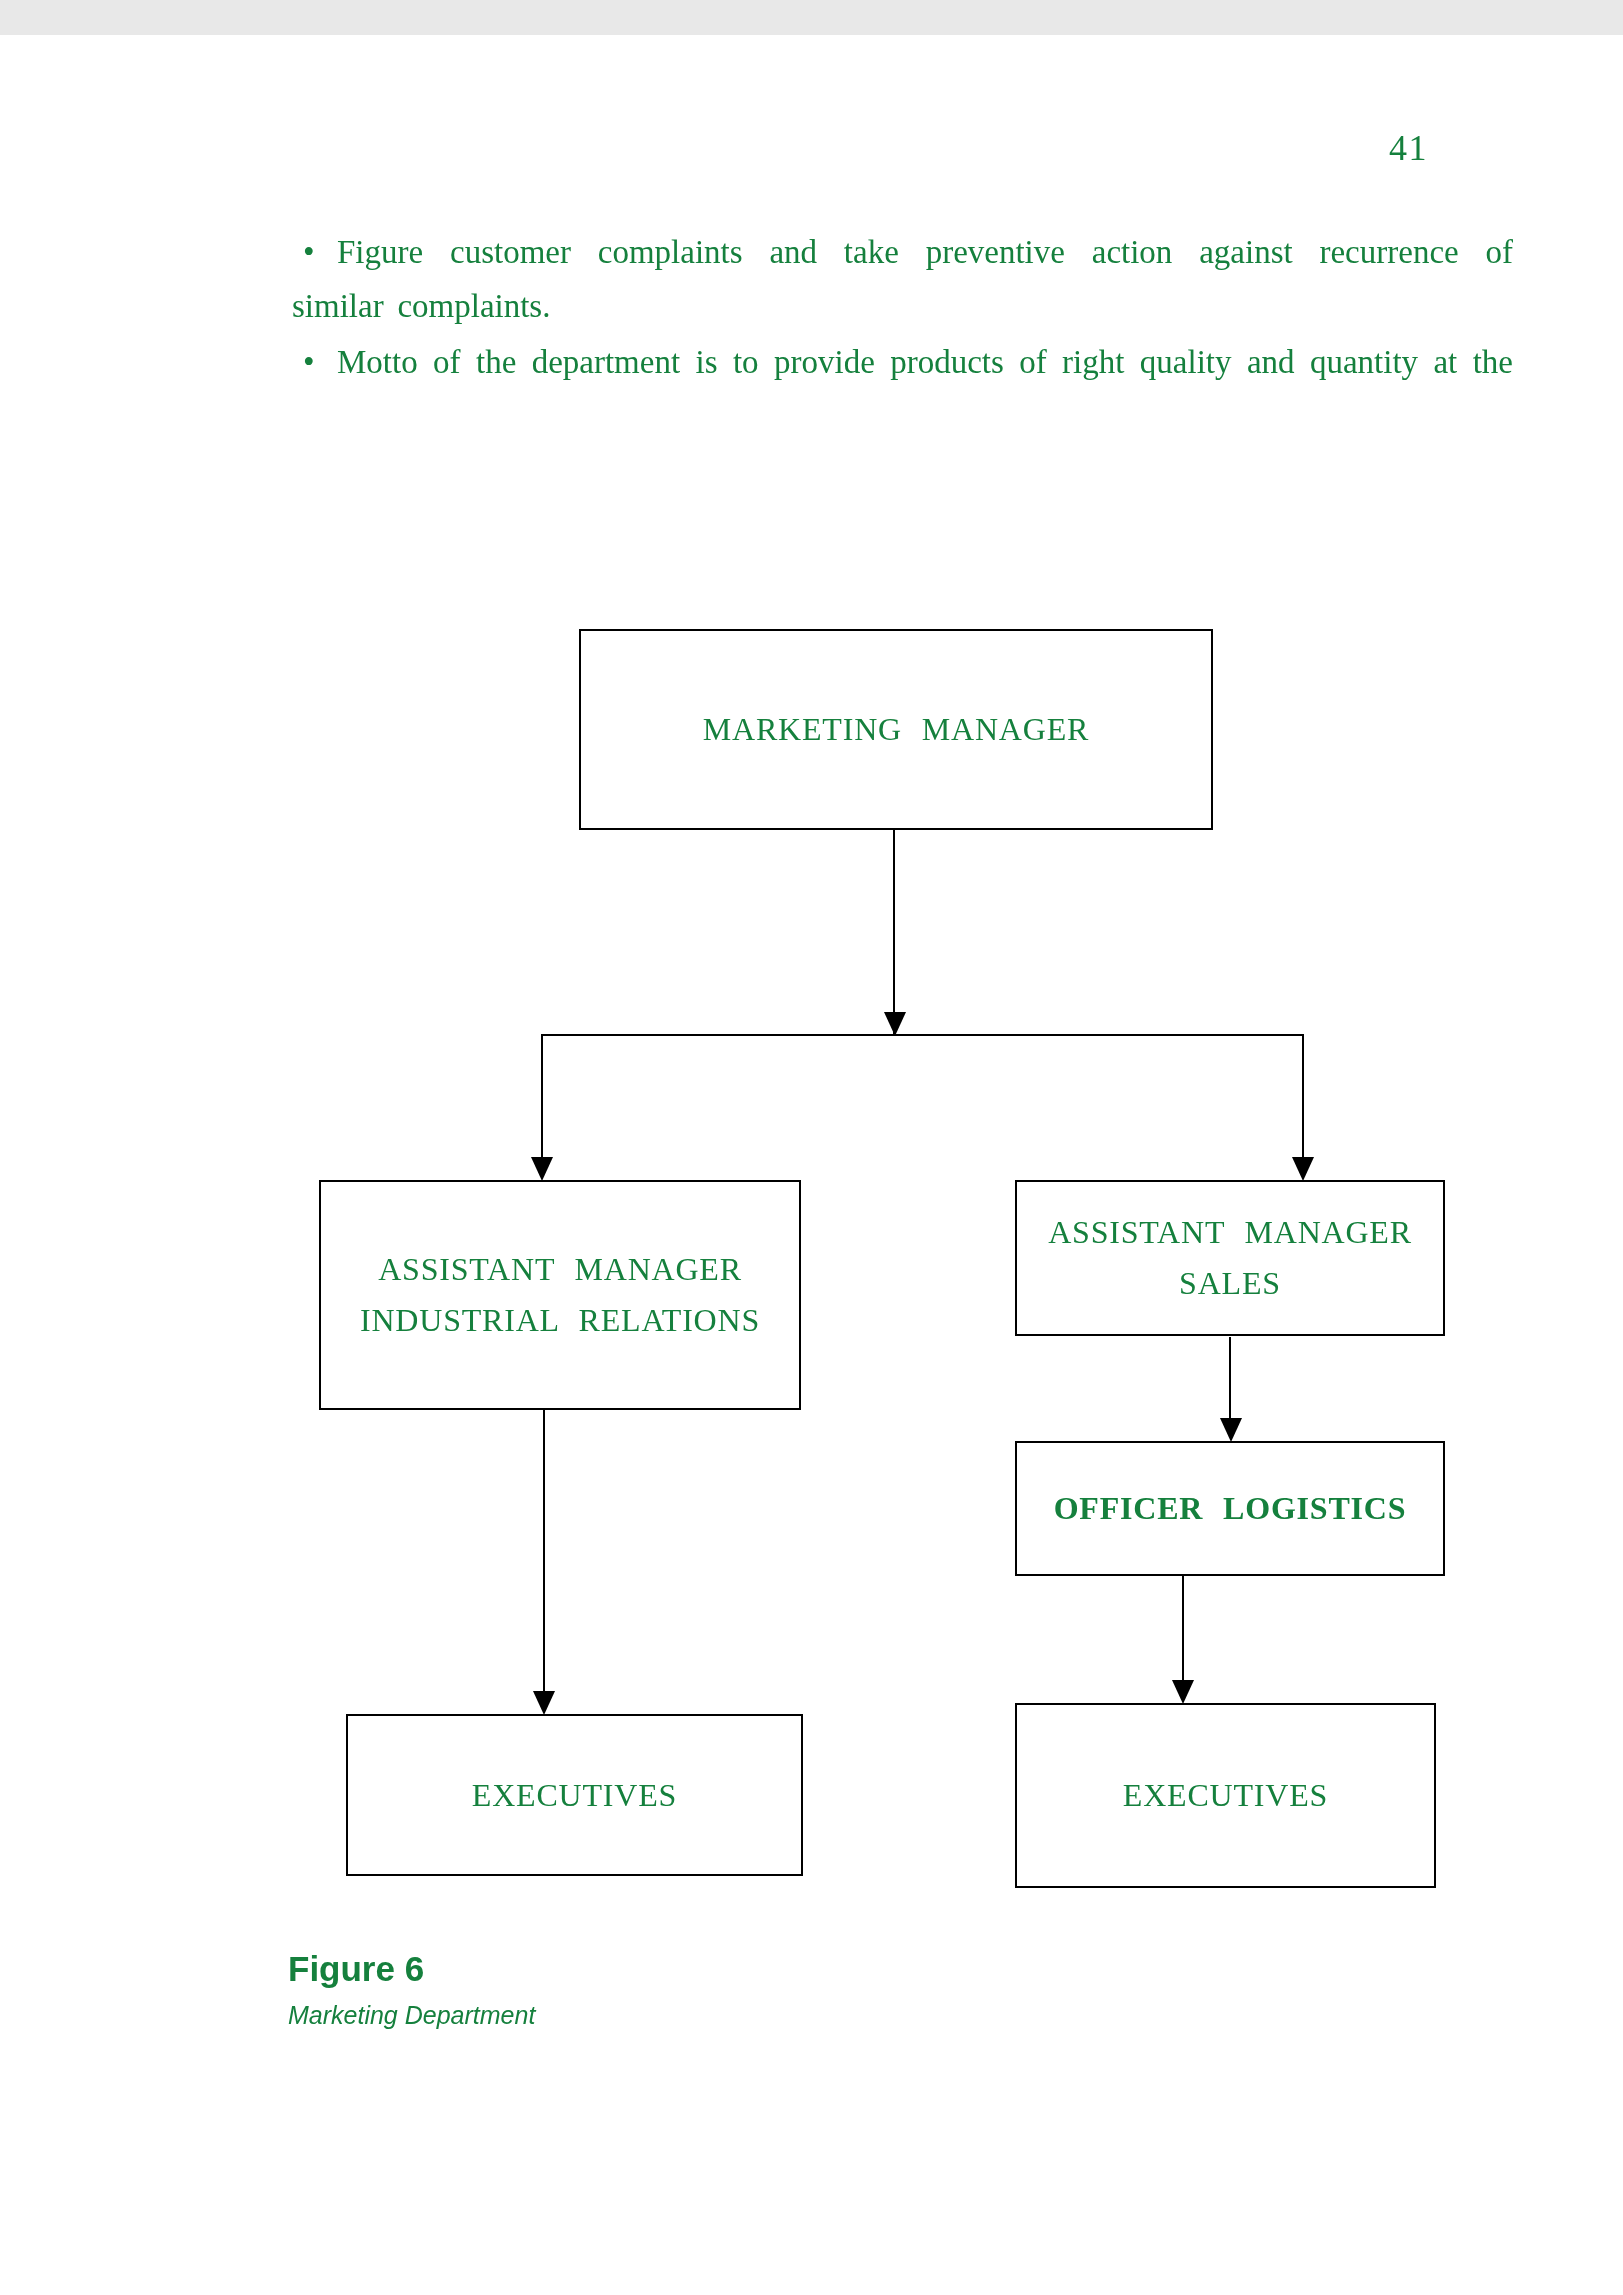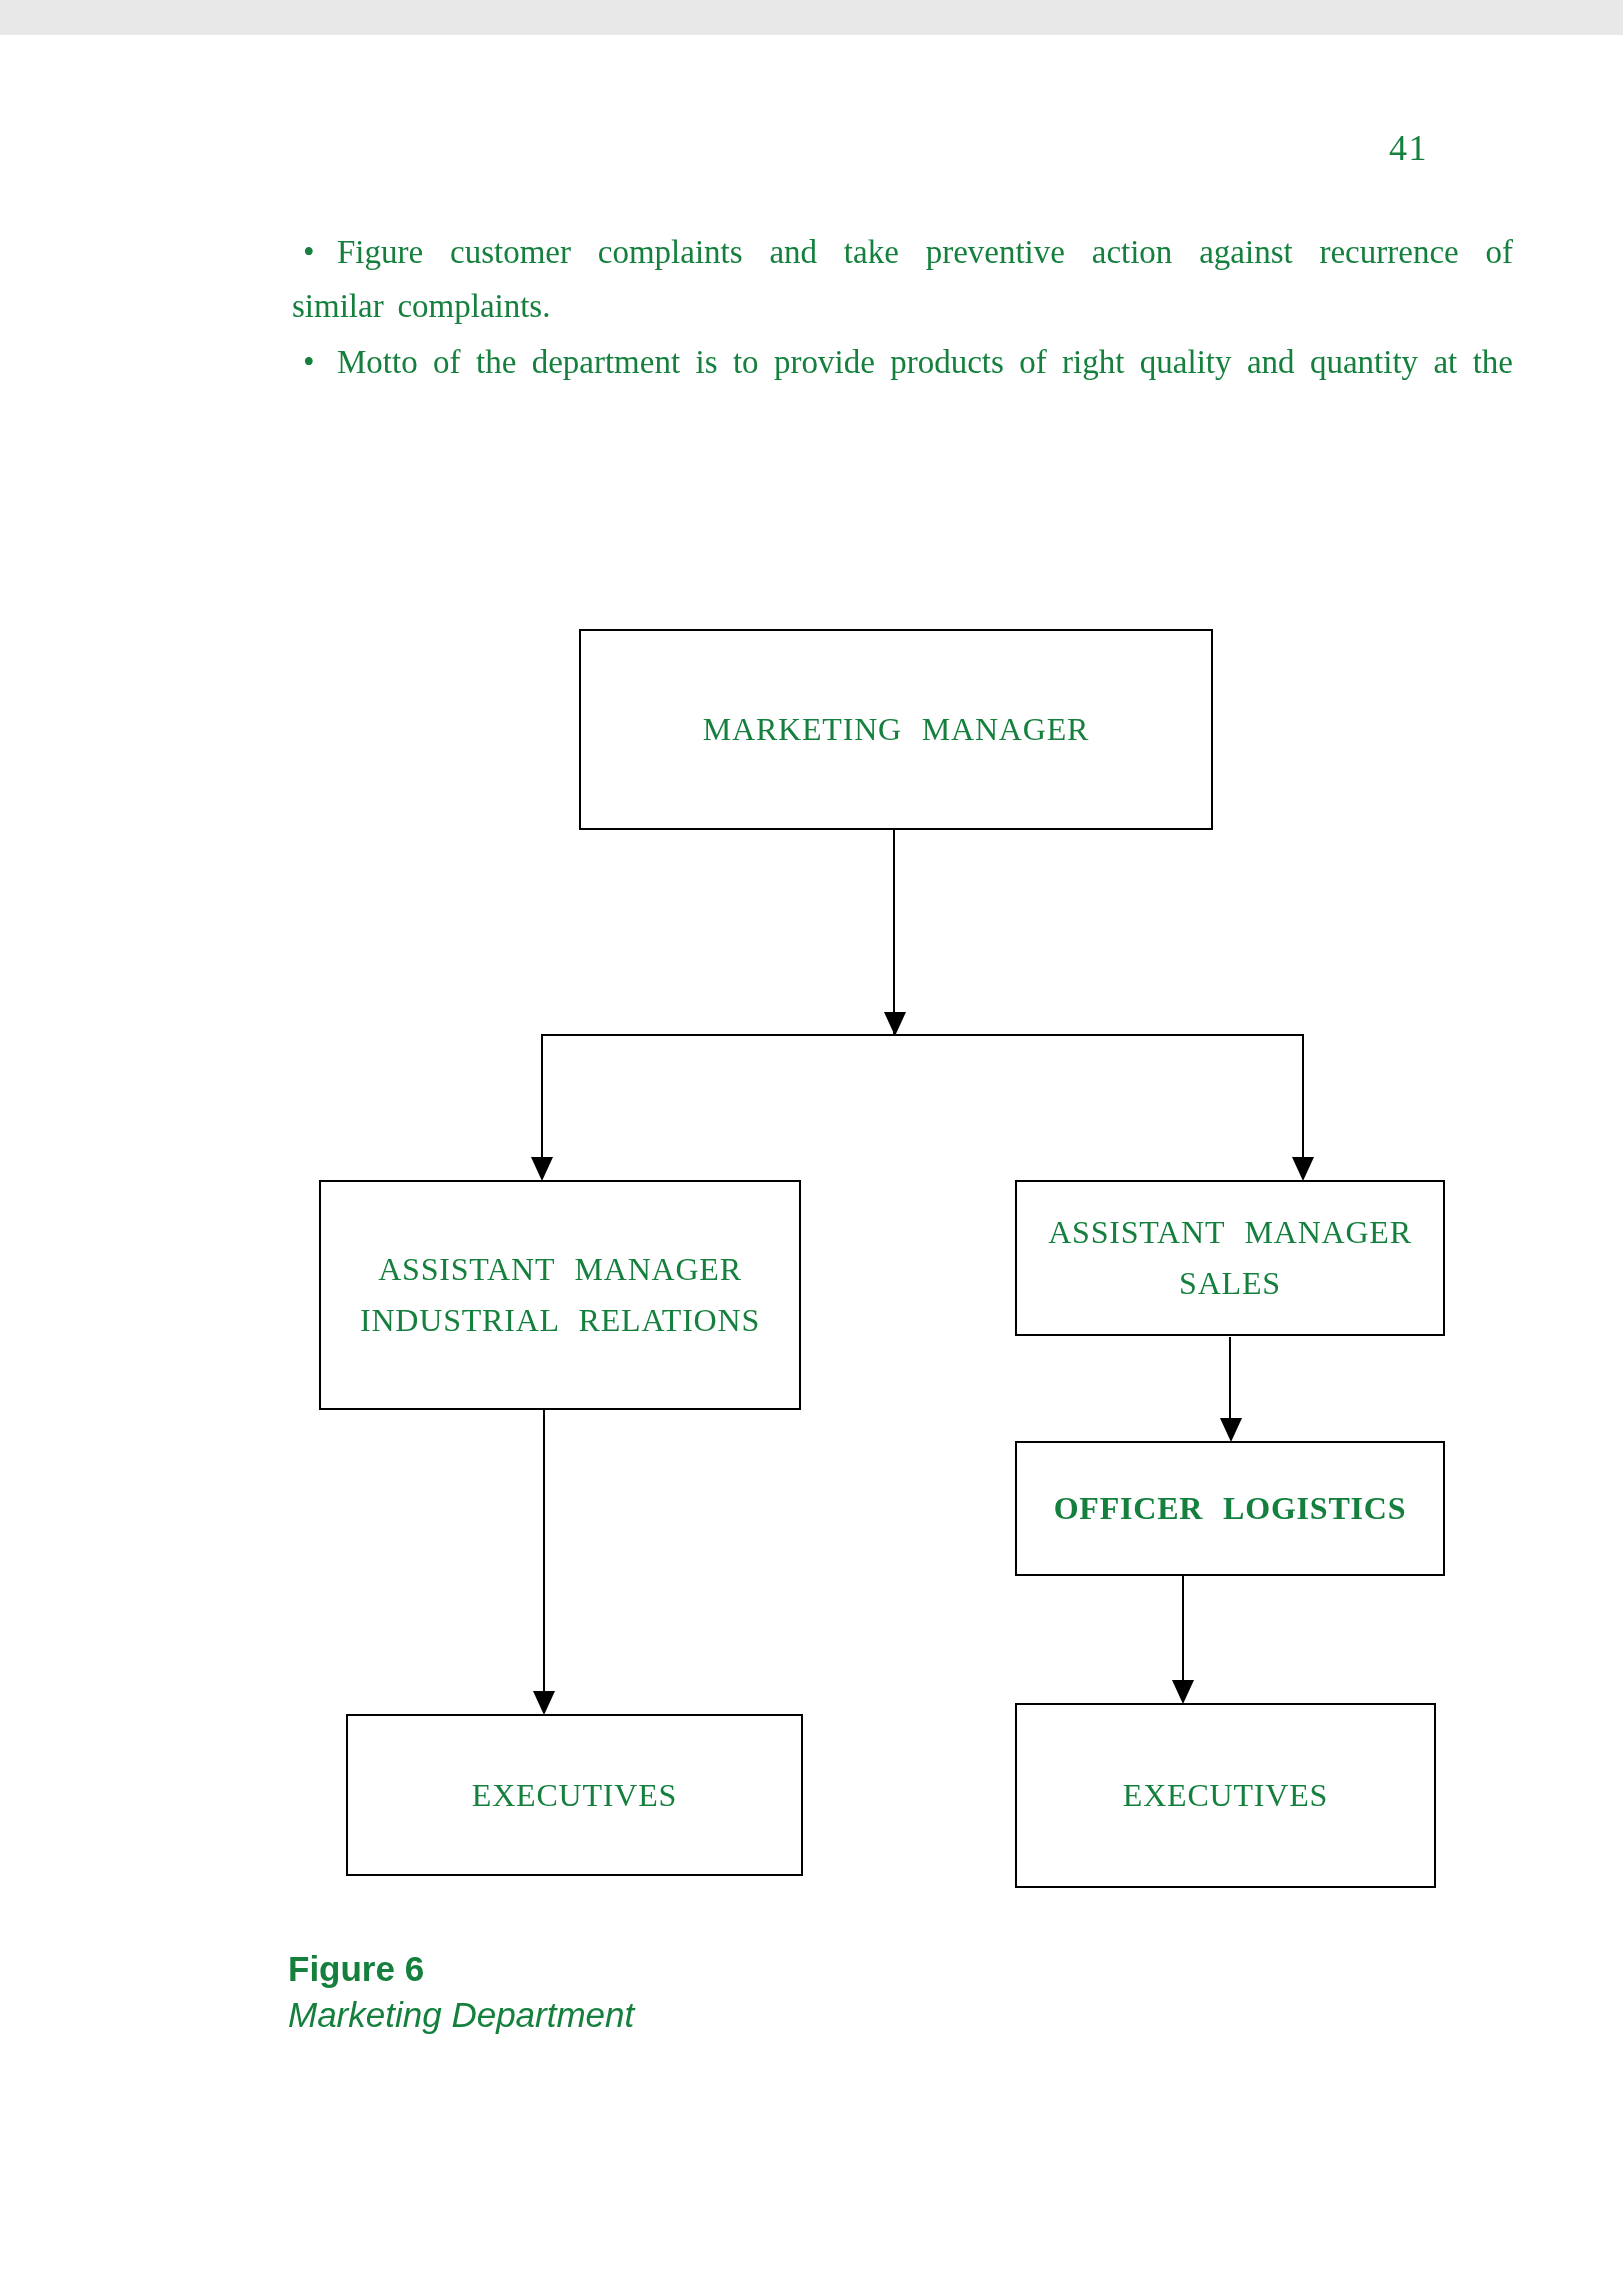--- a/index.html
+++ b/index.html
@@ -108,21 +108,21 @@
     font-weight: bold;
     font-size: 35px;
     line-height: 44px;
   }
   .fig-caption {
     position: absolute;
     left: 288px;
     top: 1958px;
     font-family: "Liberation Sans", "DejaVu Sans", sans-serif;
     font-style: italic;
-    font-size: 35px;
+    font-size: 25px;
     line-height: 44px;
   }
 </style>
 </head>
 <body>
 
 <div class="page">
 
   <div class="pagenum">41</div>
 

